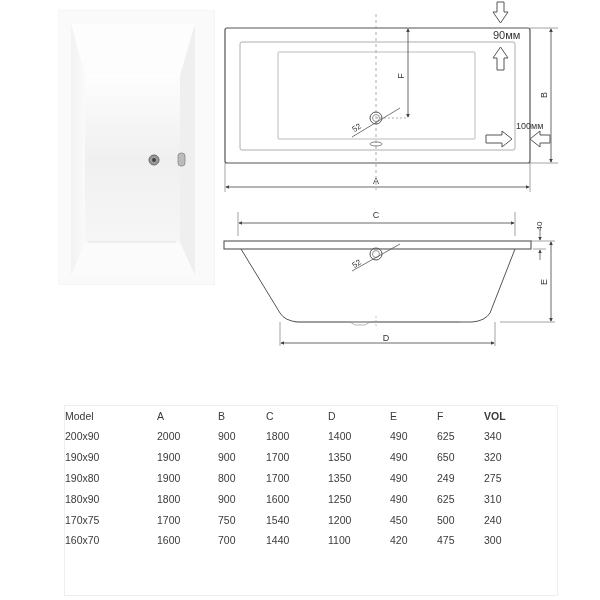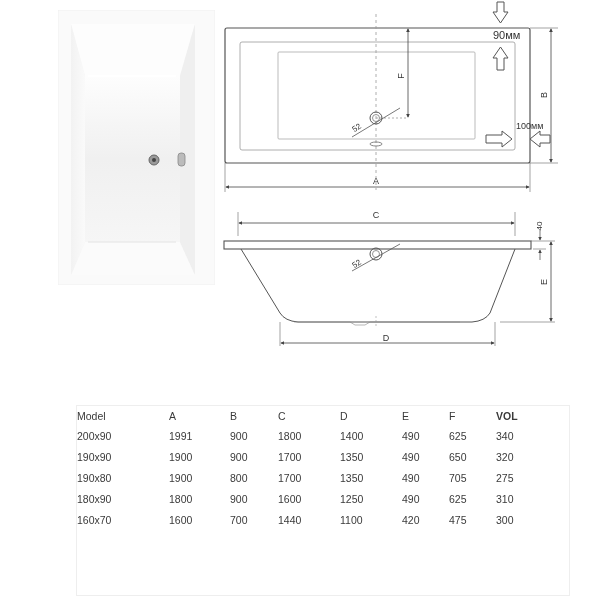--- a/index.html
+++ b/index.html
@@ -1,19 +1,19 @@
 <!DOCTYPE html>
 <html><head>
 <meta charset="utf-8">
 <style>
   html,body{margin:0;padding:0;background:#fff;}
   body{width:600px;height:600px;position:relative;overflow:hidden;font-family:"Liberation Sans",sans-serif;color:#333;}
   .photo{position:absolute;left:58px;top:10px;width:157px;height:275px;}
   .drawing{position:absolute;left:210px;top:0;width:360px;height:360px;}
-  .table-wrap{position:absolute;left:76px;top:405px;width:492px;height:189px;border:1px solid #eee;}
+  .table-wrap{position:absolute;left:64px;top:405px;width:492px;height:189px;border:1px solid #eee;}
   table{border-collapse:collapse;width:100%;font-size:10.5px;color:#3a3a3a;}
   td,th{padding:0;height:20.8px;text-align:left;font-weight:normal;white-space:nowrap;}
   th{height:20px;}
   .c0{width:92px;padding-left:0;}
   .c1{width:61px;}
   .c2{width:48px;}
   .c3{width:62px;}
   .c4{width:62px;}
   .c5{width:47px;}
   .c6{width:47px;}
@@ -154,21 +154,21 @@
         <th class="c3">C</th>
         <th class="c4">D</th>
         <th class="c5">E</th>
         <th class="c6">F</th>
         <th class="c7">VOL</th>
       </tr>
     </thead>
     <tbody>
       <tr>
         <td>200x90</td>
-        <td>1991</td>
+        <td>2000</td>
         <td>900</td>
         <td>1800</td>
         <td>1400</td>
         <td>490</td>
         <td>625</td>
         <td>340</td>
       </tr>
       <tr>
         <td>190x90</td>
         <td>1900</td>
@@ -179,32 +179,42 @@
         <td>650</td>
         <td>320</td>
       </tr>
       <tr>
         <td>190x80</td>
         <td>1900</td>
         <td>800</td>
         <td>1700</td>
         <td>1350</td>
         <td>490</td>
-        <td>705</td>
+        <td>249</td>
         <td>275</td>
       </tr>
       <tr>
         <td>180x90</td>
         <td>1800</td>
         <td>900</td>
         <td>1600</td>
         <td>1250</td>
         <td>490</td>
         <td>625</td>
         <td>310</td>
+      </tr>
+      <tr>
+        <td>170x75</td>
+        <td>1700</td>
+        <td>750</td>
+        <td>1540</td>
+        <td>1200</td>
+        <td>450</td>
+        <td>500</td>
+        <td>240</td>
       </tr>
       <tr>
         <td>160x70</td>
         <td>1600</td>
         <td>700</td>
         <td>1440</td>
         <td>1100</td>
         <td>420</td>
         <td>475</td>
         <td>300</td>

